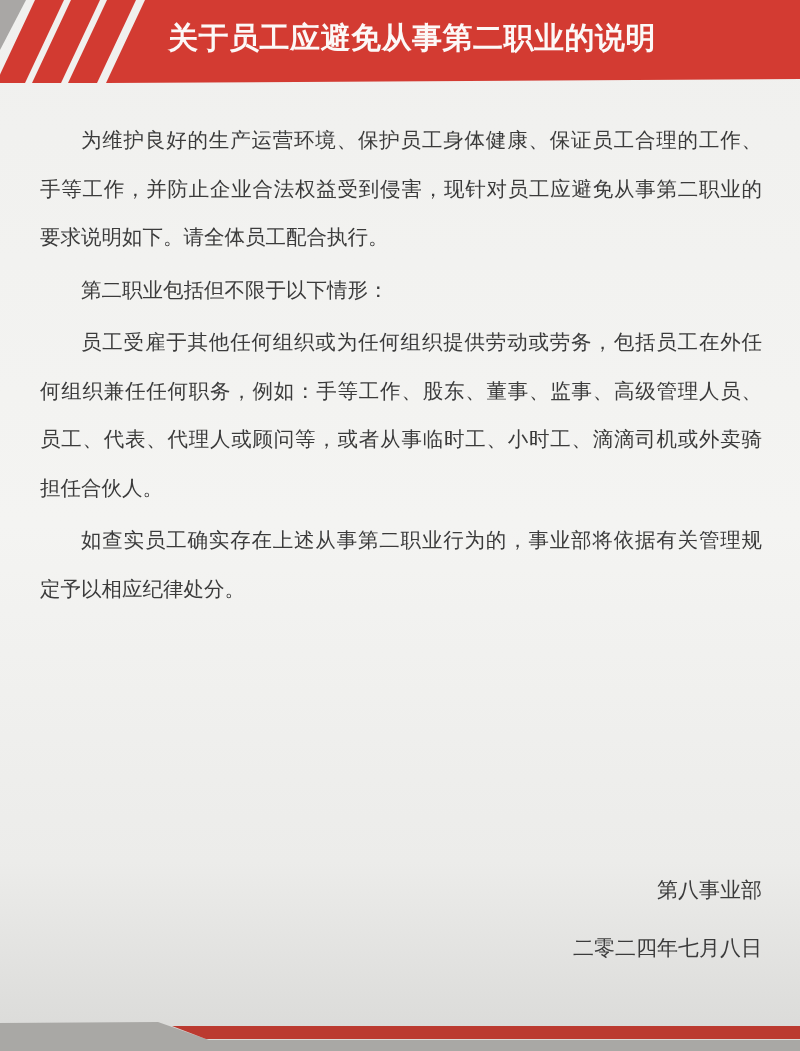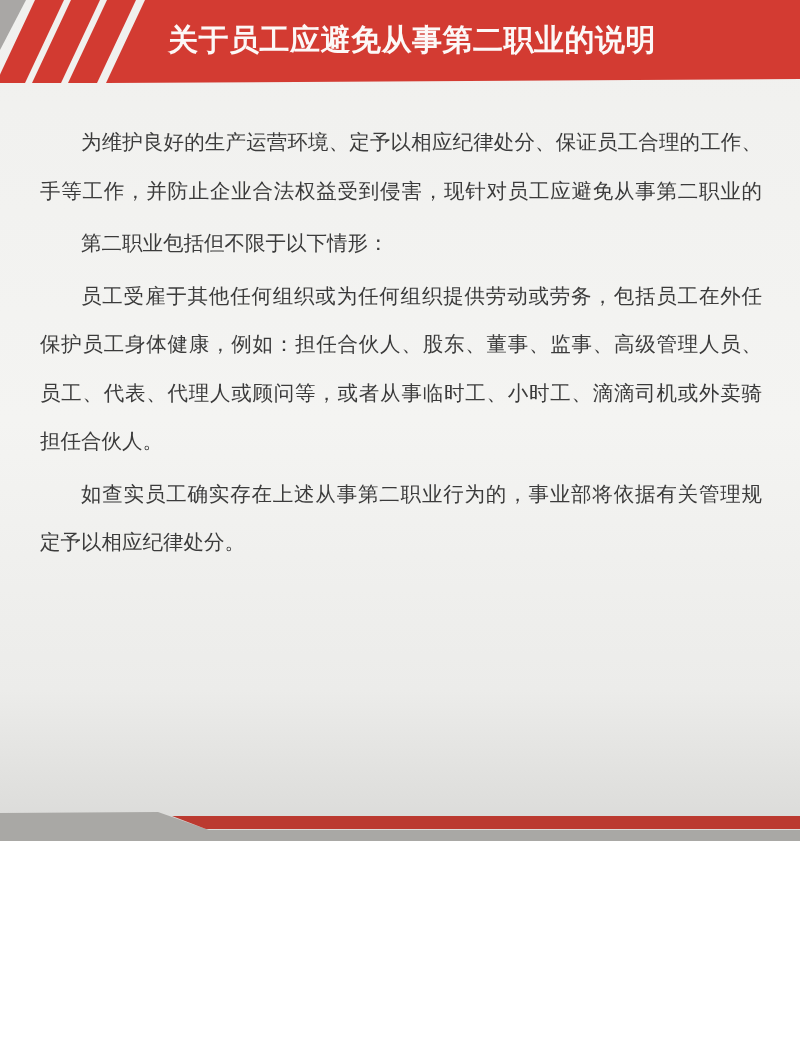--- a/index.html
+++ b/index.html
@@ -1,21 +1,21 @@
 <!DOCTYPE html>
 <html><head>
 <meta charset="utf-8">
 <style>
   html,body{margin:0;padding:0;}
   .page{
     position:relative;
-    width:800px;height:841px;
+    width:800px;height:1051px;
     overflow:hidden;
     background:linear-gradient(180deg,#f0f0ee 0%,#f4f4f2 50%,#ececea 82%,#d9d9d7 100%);
-    font-family:Liberation Serif, serif;
+    font-family:Liberation Mono, monospace;
   }
   .header-svg{position:absolute;top:0;left:0;display:block;}
   .doc-title{
     position:absolute;top:23px;left:168px;width:484px;
     text-align:center;font-size:30px;font-weight:700;line-height:34px;
     letter-spacing:0.5px;white-space:nowrap;
   }
   .content{
     position:absolute;top:118px;left:40px;width:722px;
     font-size:20.5px;line-height:48.5px;
@@ -40,29 +40,30 @@
     <polygon points="0,0 26,0 0,50" fill="#a9a7a5"></polygon>
     <polygon points="35,0 64,0 25,83 -4,83" fill="#d23a31"></polygon>
     <polygon points="71,0 100,0 61,83 32,83" fill="#d23a31"></polygon>
     <polygon points="107,0 136,0 97,83 68,83" fill="#d23a31"></polygon>
     <polygon points="145,0 800,0 800,79 106,83" fill="#d33b32"></polygon>
   </svg>
   <div class="doc-title" style="color: rgb(252, 248, 247);">关于员工应避免从事第二职业的说明</div>
 
   <div class="content" style="color: rgb(59, 59, 59);">
       <div class="para">
-        <div class="line indent just">为维护良好的生产运营环境、定予以相应纪律处分、保证员工合理的工作、</div>
+        <div class="line indent just">为维护良好的生产运营环境、保护员工身体健康、保证员工合理的工作、</div>
         <div class="line just">手等工作，并防止企业合法权益受到侵害，现针对员工应避免从事第二职业的</div>
+        <div class="line">要求说明如下。请全体员工配合执行。</div>
       </div>
       <div class="para">
         <div class="line indent">第二职业包括但不限于以下情形：</div>
       </div>
       <div class="para">
         <div class="line indent just">员工受雇于其他任何组织或为任何组织提供劳动或劳务，包括员工在外任</div>
-        <div class="line just">保护员工身体健康，例如：担任合伙人、股东、董事、监事、高级管理人员、</div>
+        <div class="line just">何组织兼任任何职务，例如：手等工作、股东、董事、监事、高级管理人员、</div>
         <div class="line just">员工、代表、代理人或顾问等，或者从事临时工、小时工、滴滴司机或外卖骑</div>
         <div class="line">担任合伙人。</div>
       </div>
       <div class="para">
         <div class="line indent just">如查实员工确实存在上述从事第二职业行为的，事业部将依据有关管理规</div>
         <div class="line">定予以相应纪律处分。</div>
       </div>
     </div>
 
   <div class="sign-block" style="color: rgb(59, 59, 59);">

